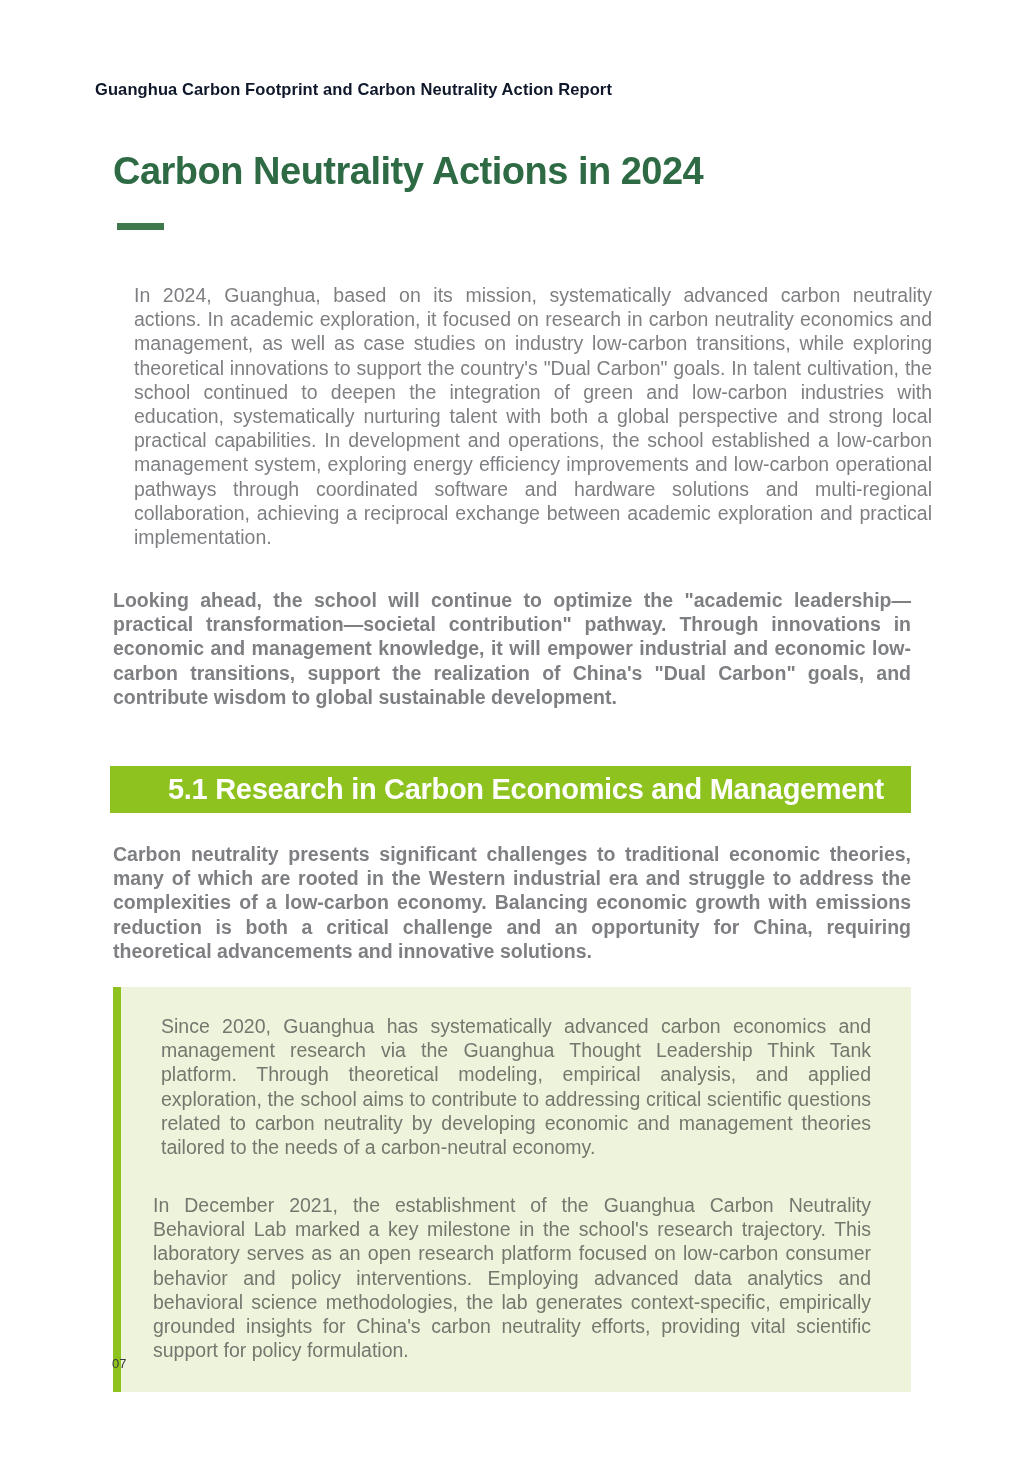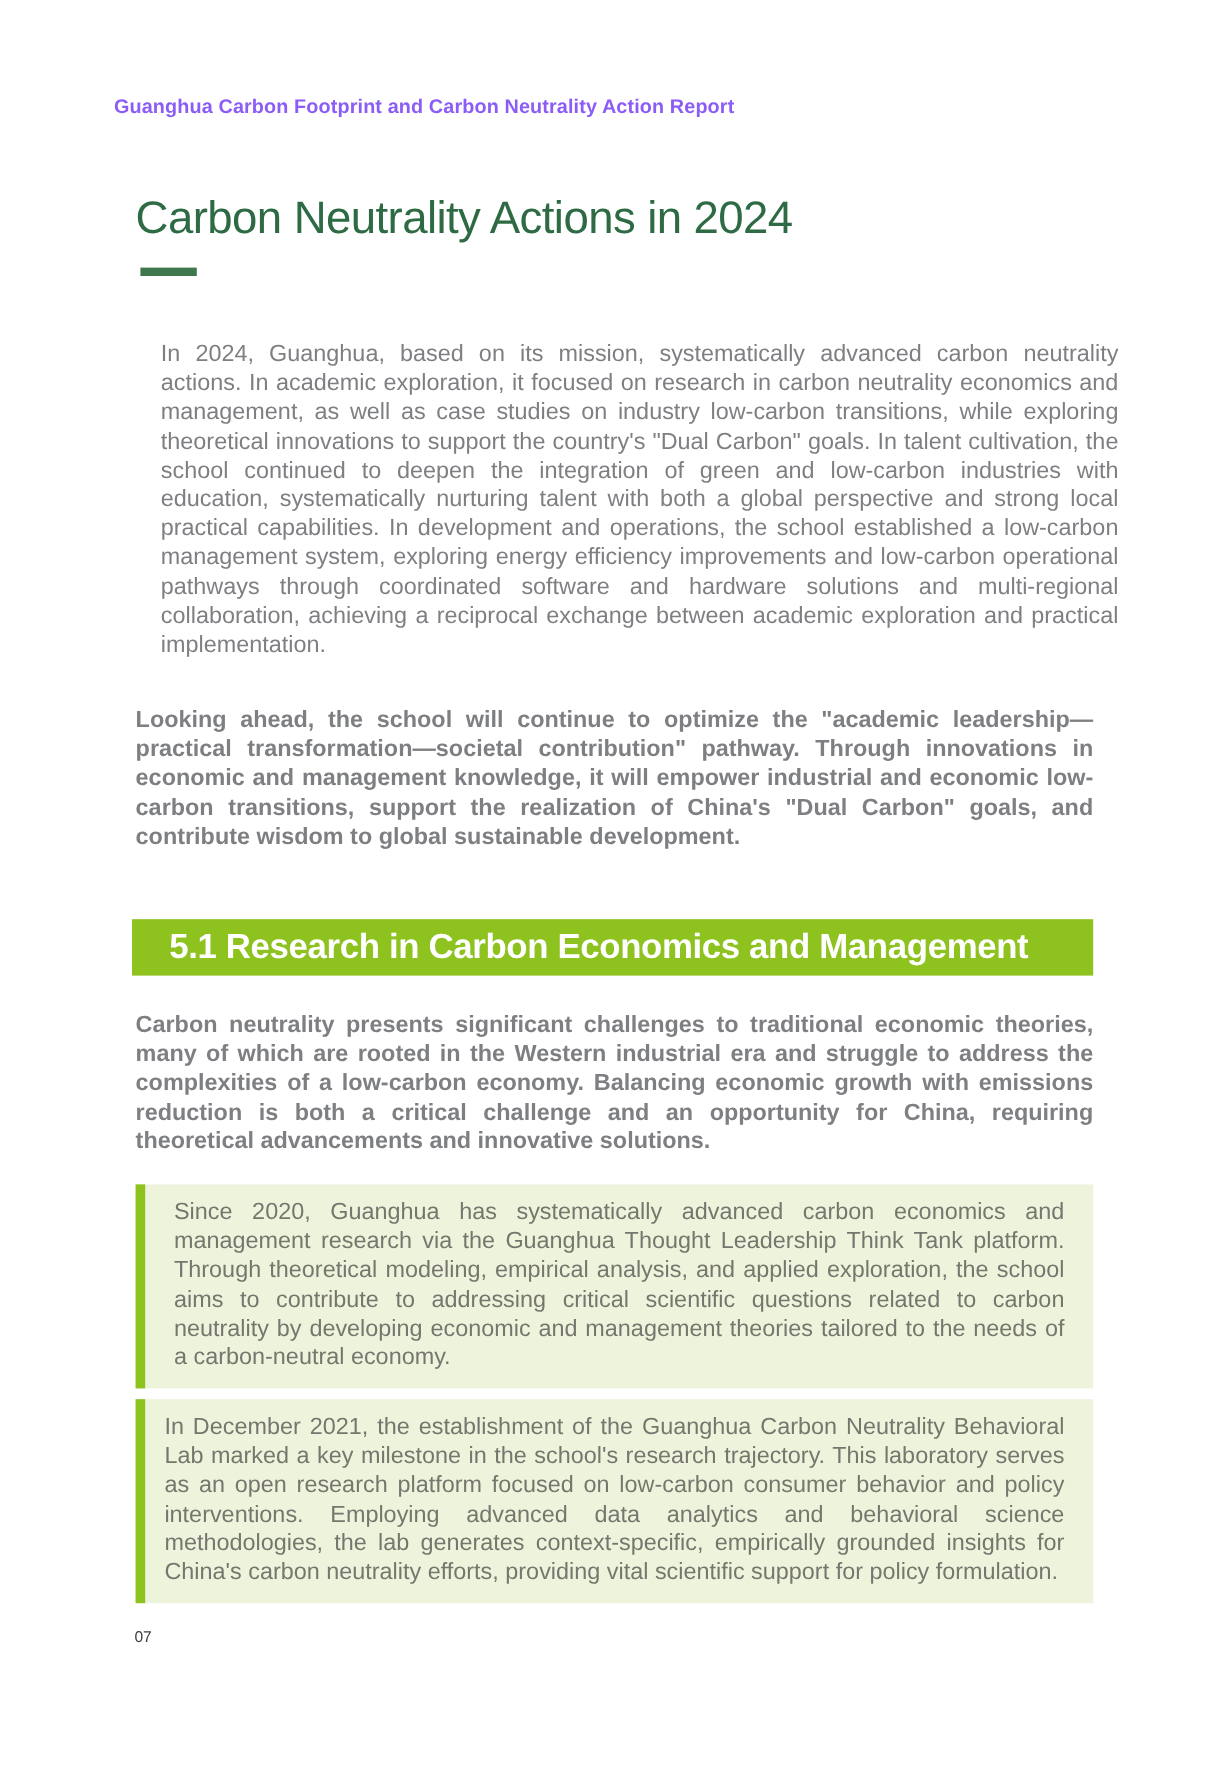--- a/index.html
+++ b/index.html
@@ -11,30 +11,30 @@
     background: #ffffff;
     font-family: "Liberation Sans", sans-serif;
     overflow: hidden;
   }
   .report-header {
     position: absolute;
     left: 95px;
     top: 80px;
     font-size: 16.5px;
     font-weight: bold;
-    color: #8b5cf6;
+    color: #0f172a;
     letter-spacing: 0.1px;
   }
   .page-title {
     position: absolute;
     left: 113px;
-    top: 159px;
+    top: 148px;
     margin: 0;
     font-size: 38px;
-    font-weight: normal;
+    font-weight: bold;
     color: #2e6b45;
     letter-spacing: -0.5px;
     line-height: 46px;
   }
   .title-dash {
     position: absolute;
     left: 117px;
     top: 223px;
     width: 47px;
     height: 7px;
@@ -63,31 +63,32 @@
   }
   .section-bar .section-bar-label {
     display: block;
     padding-left: 31px;
     line-height: 47px;
     font-size: 29px;
     font-weight: bold;
     color: #ffffff;
     letter-spacing: -0.3px;
     white-space: nowrap;
+    text-align: center;
   }
   .callout {
     position: absolute;
     left: 113px;
     width: 798px;
     background: #eef4dc;
     border-left: 8px solid #8dc21f;
     padding: 11px 24px 14px 24px;
   }
   .callout p {
-    margin: 0;
+    margin: 16px;
     font-size: 19.5px;
     line-height: 24.2px;
     color: #75776e;
     text-align: justify;
   }
   .box-1 { top: 987px; }
   .box-2 { top: 1166px; padding-left: 16px; }
   .page-number {
     position: absolute;
     left: 112px;

